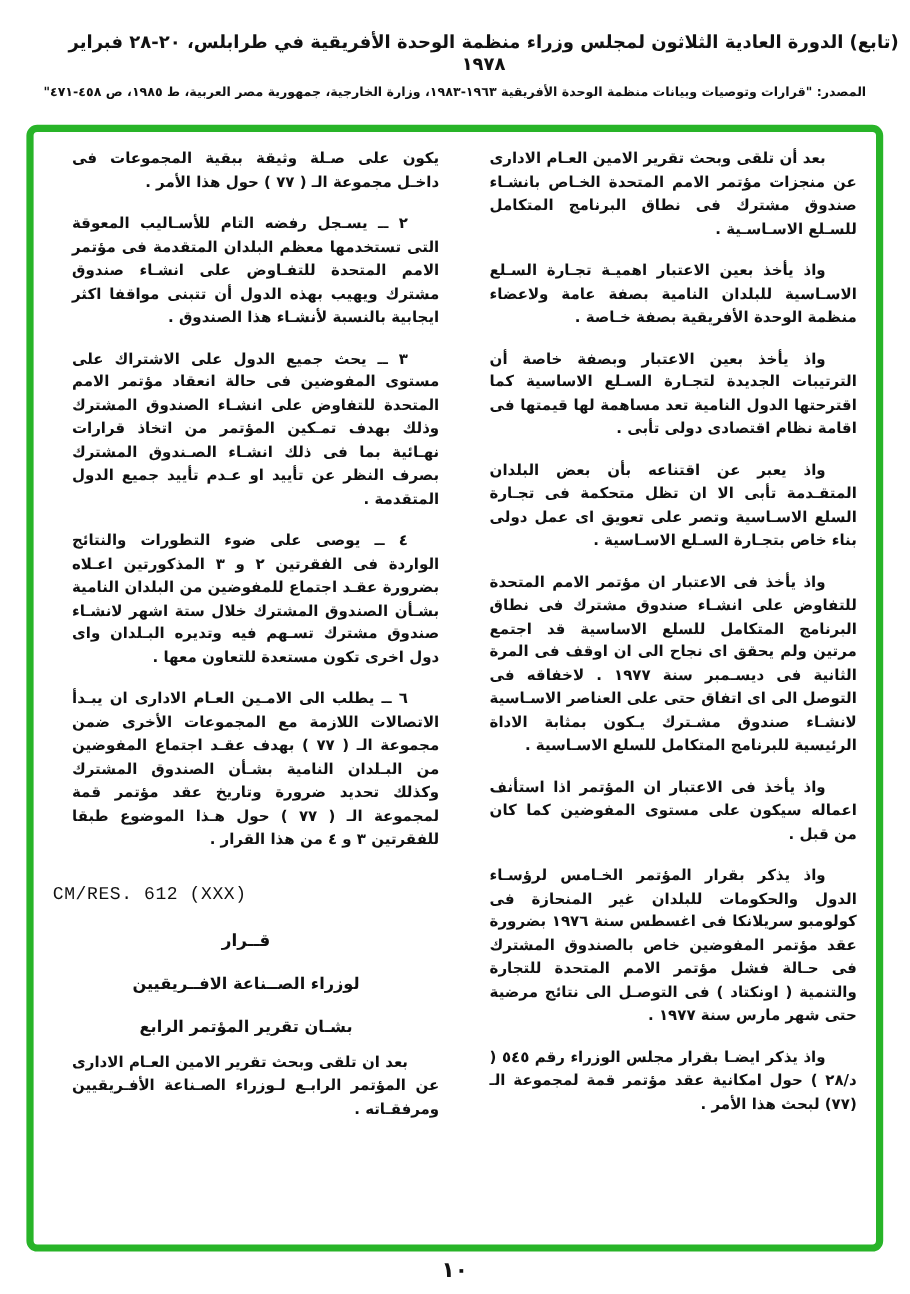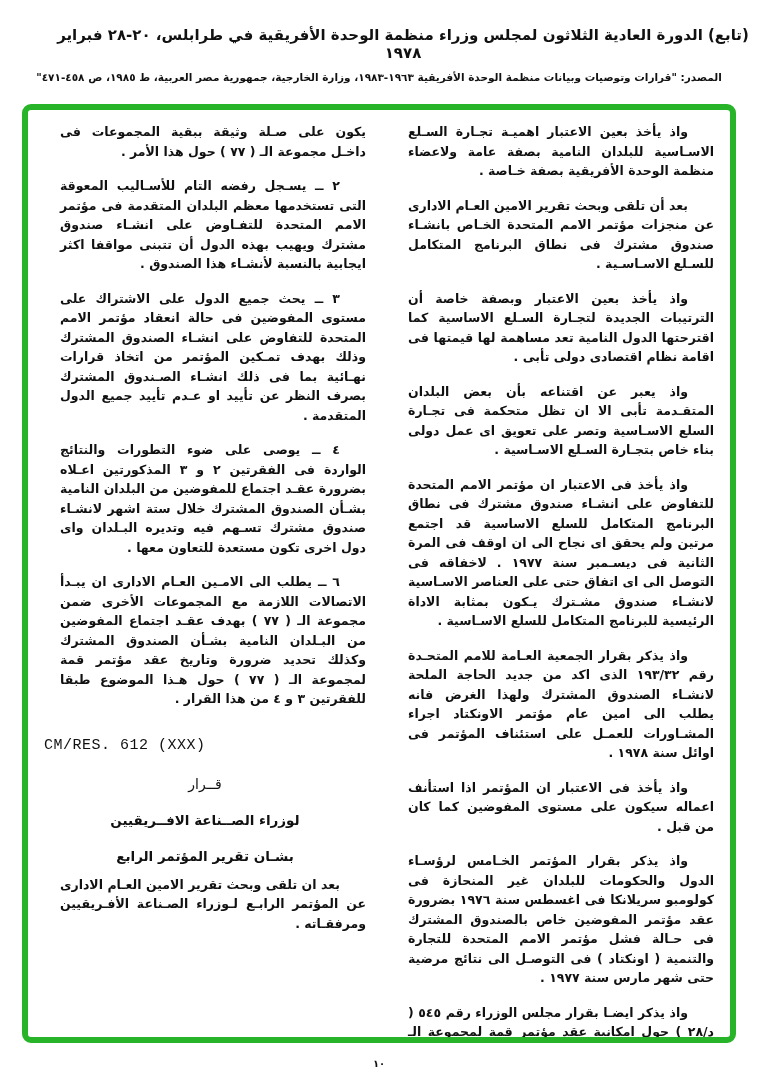--- a/index.html
+++ b/index.html
@@ -46,54 +46,53 @@
 
   .res-ref {
     font-family: Liberation Mono, monospace;
     font-size: 15px;
     font-weight: normal;
     direction: ltr;
     text-align: left;
     margin: 28px 0 22px 0;
     letter-spacing: 0.5px;
   }
-  .res-title   { text-align: center; font-size: 14px;   font-weight: normal; margin: 0 0 20px 0; }
+  .res-title   { text-align: center; font-size: 14px;   font-weight: bold; margin: 0 0 20px 0; }
   .res-sub     { text-align: center; font-size: 13.5px; font-weight: bold; margin: 0 0 11px 0; }
   .res-sub.last{ margin-bottom: 20px; }
 
   .page-num {
     position: absolute;
     bottom: 9px;
     left: 0;
     right: 0;
     text-align: center;
-    font-size: 10px;
+    font-size: 18px;
     font-weight: bold;
   }
 </style>
 </head>
 <body>
 
 <div class="page">
 
   <div class="header">
     <div class="title">(تابع) الدورة العادية الثلاثون لمجلس وزراء منظمة الوحدة الأفريقية في طرابلس، ٢٠-٢٨ فبراير ١٩٧٨</div>
     <div class="source">المصدر: "قرارات وتوصيات وبيانات منظمة الوحدة الأفريقية ١٩٦٣-١٩٨٣، وزارة الخارجية، جمهورية مصر العربية، ط ١٩٨٥، ص ٤٥٨-٤٧١"</div>
   </div>
 
   <div class="frame">
     <div class="columns">
 
       <section class="col">
+        <p>بعد أن تلقى وبحث تقرير الامين العـام الادارى عن منجزات مؤتمر الامم المتحدة الخـاص بانشـاء صندوق مشترك فى نطاق البرنامج المتكامل للسـلع الاسـاسـية .</p>
         <p>واذ يأخذ بعين الاعتبار اهميـة تجـارة السـلع الاسـاسية للبلدان النامية بصفة عامة ولاعضاء منظمة الوحدة الأفريقية بصفة خـاصة .</p>
-        <p>بعد أن تلقى وبحث تقرير الامين العـام الادارى عن منجزات مؤتمر الامم المتحدة الخـاص بانشـاء صندوق مشترك فى نطاق البرنامج المتكامل للسـلع الاسـاسـية .</p>
         <p>واذ يأخذ بعين الاعتبار وبصفة خاصة أن الترتيبات الجديدة لتجـارة السـلع الاساسية كما اقترحتها الدول النامية تعد مساهمة لها قيمتها فى اقامة نظام اقتصادى دولى تأبى .</p>
         <p>واذ يعبر عن اقتناعه بأن بعض البلدان المتقـدمة تأبى الا ان تظل متحكمة فى تجـارة السلع الاسـاسية وتصر على تعويق اى عمل دولى بناء خاص بتجـارة السـلع الاسـاسية .</p>
         <p>واذ يأخذ فى الاعتبار ان مؤتمر الامم المتحدة للتفاوض على انشـاء صندوق مشترك فى نطاق البرنامج المتكامل للسلع الاساسية قد اجتمع مرتين ولم يحقق اى نجاح الى ان اوقف فى المرة الثانية فى ديسـمبر سنة ١٩٧٧ . لاخفاقه فى التوصل الى اى اتفاق حتى على العناصر الاسـاسية لانشـاء صندوق مشـترك يـكون بمثابة الاداة الرئيسية للبرنامج المتكامل للسلع الاسـاسية .</p>
-        <p>واذ يذكر بقرار الجمعية العـامة للامم المتحـدة رقم ١٩٣/٣٢ الذى اكد من جديد الحاجة الملحة لانشـاء الصندوق المشترك ولهذا الغرض فانه يطلب الى امين عام مؤتمر الاونكتاد اجراء المشـاورات للعمـل على استئناف المؤتمر فى اوائل سنة ١٩٧٨ .</p>
         <p>واذ يأخذ فى الاعتبار ان المؤتمر اذا استأنف اعماله سيكون على مستوى المفوضين كما كان من قبل .</p>
         <p>واذ يذكر بقرار المؤتمر الخـامس لرؤسـاء الدول والحكومات للبلدان غير المنحازة فى كولومبو سريلانكا فى اغسطس سنة ١٩٧٦ بضرورة عقد مؤتمر المفوضين خاص بالصندوق المشترك فى حـالة فشل مؤتمر الامم المتحدة للتجارة والتنمية ( اونكتاد ) فى التوصـل الى نتائج مرضية حتى شهر مارس سنة ١٩٧٧ .</p>
         <p>واذ يذكر ايضـا بقرار مجلس الوزراء رقم ٥٤٥ ( د/٢٨ ) حول امكانية عقد مؤتمر قمة لمجموعة الـ (٧٧) لبحث هذا الأمر .</p>
 
       </section>
 
       <section class="col">
         <p class="no-indent">يكون على صـلة وثيقة ببقية المجموعات فى داخـل مجموعة الـ ( ٧٧ ) حول هذا الأمر .</p>
         <p>٢ ــ يسـجل رفضه التام للأسـاليب المعوقة التى تستخدمها معظم البلدان المتقدمة فى مؤتمر الامم المتحدة للتفـاوض على انشـاء صندوق مشترك ويهيب بهذه الدول أن تتبنى مواقفا اكثر ايجابية بالنسبة لأنشـاء هذا الصندوق .</p>
         <p>٣ ــ يحث جميع الدول على الاشتراك على مستوى المفوضين فى حالة انعقاد مؤتمر الامم المتحدة للتفاوض على انشـاء الصندوق المشترك وذلك بهدف تمـكين المؤتمر من اتخاذ قرارات نهـائية بما فى ذلك انشـاء الصـندوق المشترك بصرف النظر عن تأييد او عـدم تأييد جميع الدول المتقدمة .</p>

